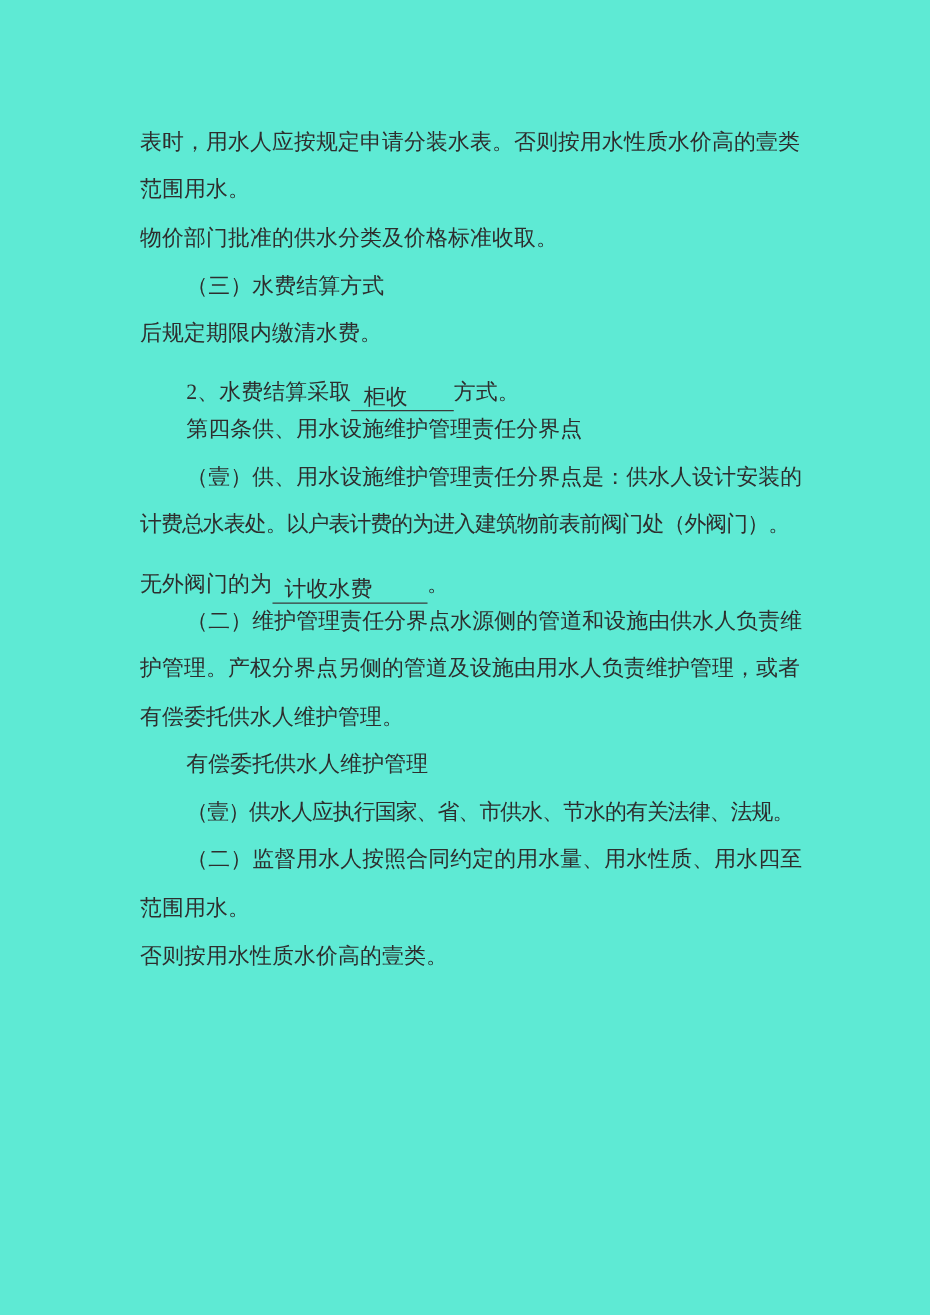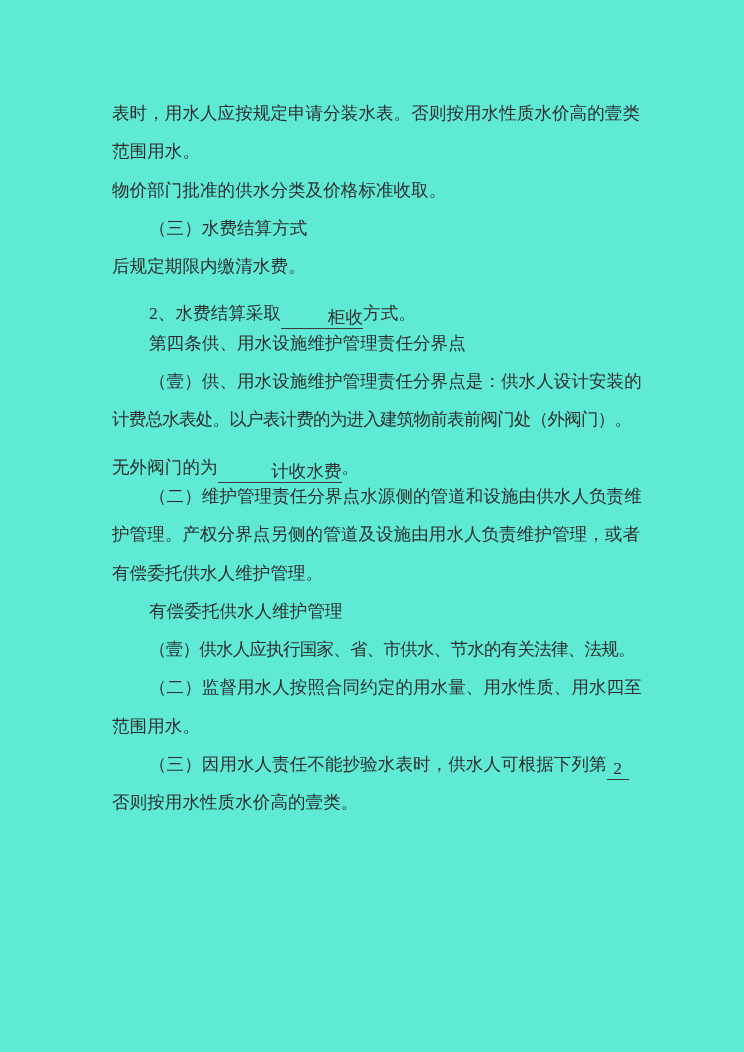--- a/index.html
+++ b/index.html
@@ -44,21 +44,21 @@
     display: inline-block;
     box-sizing: border-box;
     height: 24px;
     line-height: 24px;
     vertical-align: -4px;
     border-bottom: 1px solid #3a3a3a;
     text-align: center;
     letter-spacing: 0.1px;
   }
   .fill-blank.label-left {
-    text-align: right;
+    text-align: left;
     padding-left: 10px;
     margin-top: 20px;
   }
 </style>
 </head>
 <body>
 
 <div class="doc-page">
   <div class="doc-body">
       <div class="doc-line"><span class="seg">表时，用水人应按规定申请分装水表。否则按用水性质水价高的壹类</span></div>
@@ -71,16 +71,15 @@
       <div class="doc-line indent"><span class="seg">（壹）供、用水设施维护管理责任分界点是：供水人设计安装的</span></div>
       <div class="doc-line tight"><span class="seg">计费总水表处。以户表计费的为进入建筑物前表前阀门处（外阀门）。</span></div>
       <div class="doc-line"><span class="seg">无外阀门的为</span><span class="fill-blank label-left" style="width: 124px;"><span>计收水费</span></span><span class="seg">。</span></div>
       <div class="doc-line indent"><span class="seg">（二）维护管理责任分界点水源侧的管道和设施由供水人负责维</span></div>
       <div class="doc-line"><span class="seg">护管理。产权分界点另侧的管道及设施由用水人负责维护管理，或者</span></div>
       <div class="doc-line"><span class="seg">有偿委托供水人维护管理。</span></div>
       <div class="doc-line indent"><span class="seg">有偿委托供水人维护管理</span></div>
       <div class="doc-line indent tight"><span class="seg">（壹）供水人应执行国家、省、市供水、节水的有关法律、法规。</span></div>
       <div class="doc-line indent"><span class="seg">（二）监督用水人按照合同约定的用水量、用水性质、用水四至</span></div>
       <div class="doc-line"><span class="seg">范围用水。</span></div>
-      <div class="doc-line indent"><span class="seg">（三）因用水人责任不能抄验水表时，供水人可根据下列第</span><span class="fill-blank" style="width: 22px;"><span>2</span></span></div>
       <div class="doc-line"><span class="seg">否则按用水性质水价高的壹类。</span></div>
     </div>
 </div>
 
 </body></html>

